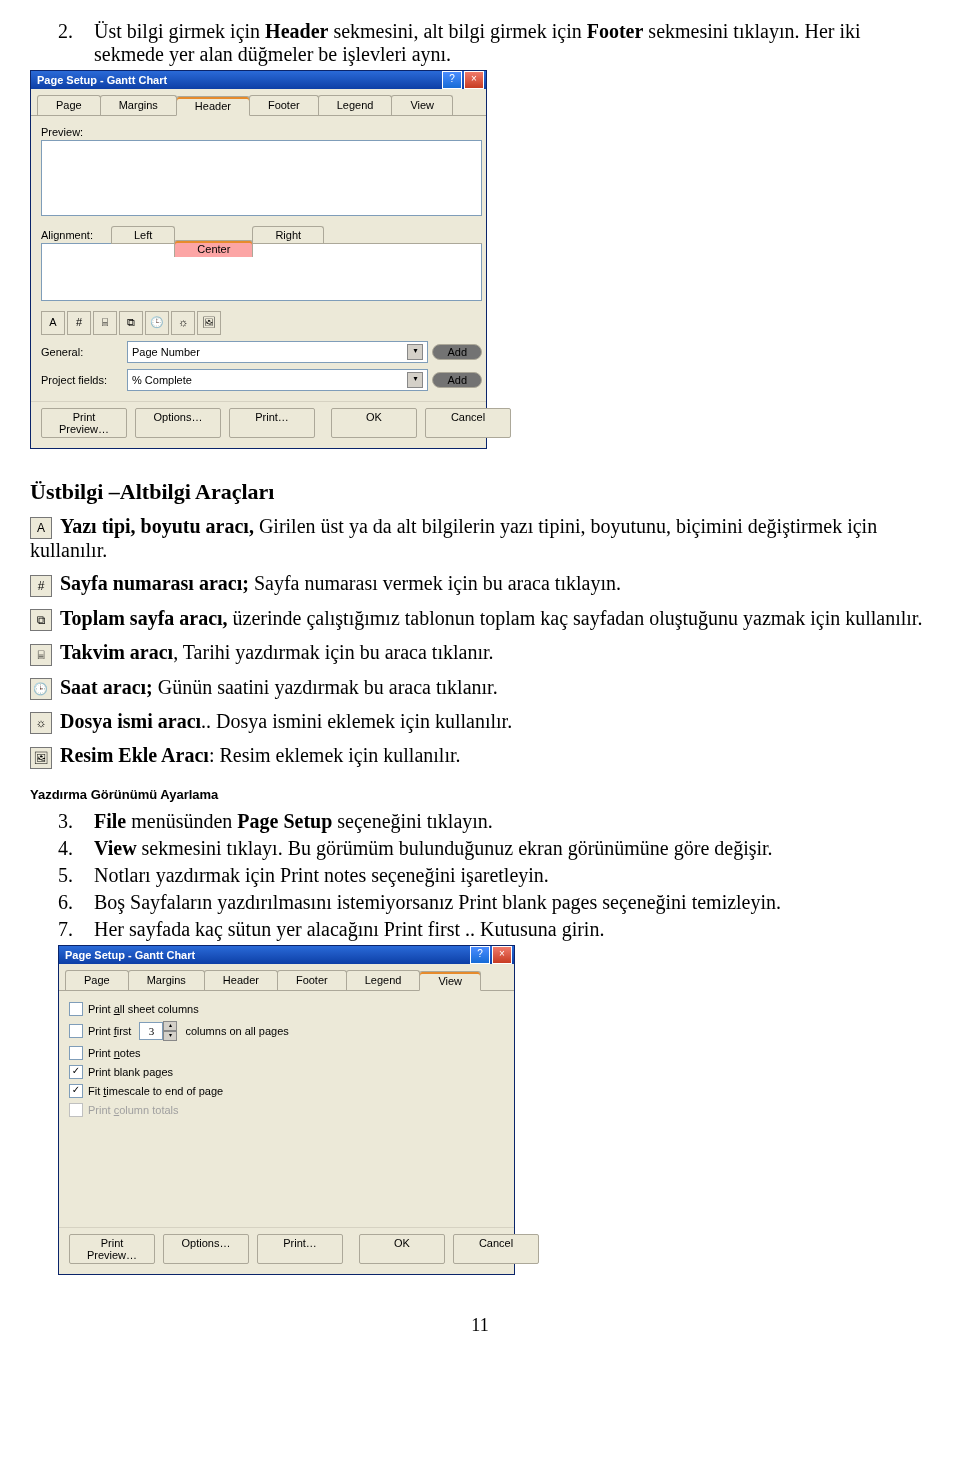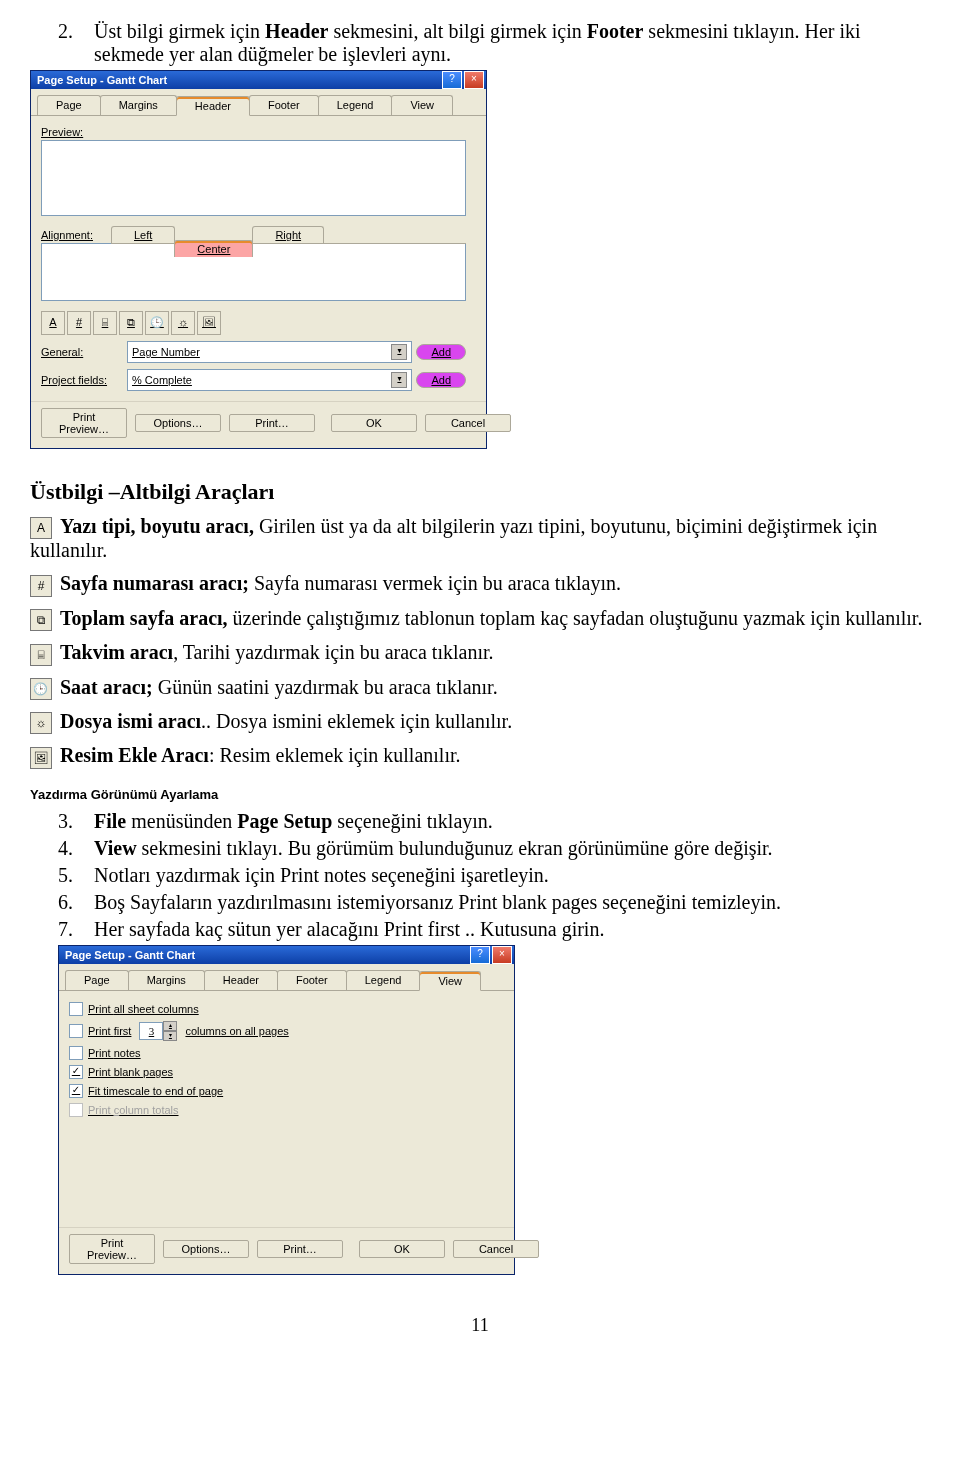--- a/index.html
+++ b/index.html
@@ -102,22 +102,21 @@
     border-radius: 3px 3px 0 0;
   }
   .tab.sel {
     background: #ece9d8;
     position: relative;
     top: 1px;
     border-bottom: 1px solid #ece9d8;
     box-shadow: inset 0 2px 0 #e68b2c;
   }
   .dlg-body {
-    padding: 6px 20px 10px 10px;
-    text-decoration: underline;
+    padding: 6px 4px 10px 10px;
   }
   .preview-label {
     margin: 4px 0 2px 0;
   }
   .preview-box {
     height: 74px;
     background: #fff;
     border: 1px solid #7f9db9;
   }
   .align-row {
@@ -188,30 +187,29 @@
     height: 14px;
     background: #d4d0c8;
     border: 1px solid #888;
     font: 8px Arial;
     line-height: 12px;
     text-align: center;
   }
   .smallbtn {
     padding: 1px 14px;
     border: 1px solid #aca899;
-    background: #d946ef;
+    background: #737373;
     border-radius: 8px;
   }
   .dlg-footer {
     display: flex;
     gap: 8px;
     justify-content: flex-start;
     padding: 6px 10px 10px 10px;
     border-top: 1px solid #d6d2c2;
-    align-items: center;
   }
   .dlg-footer .gap { flex: 1; }
   .dlg-footer .fbtn {
     padding: 2px 16px;
     border: 1px solid #aca899;
     background: #ece9d8;
     border-radius: 2px;
     min-width: 52px;
     text-align: center;
   }

